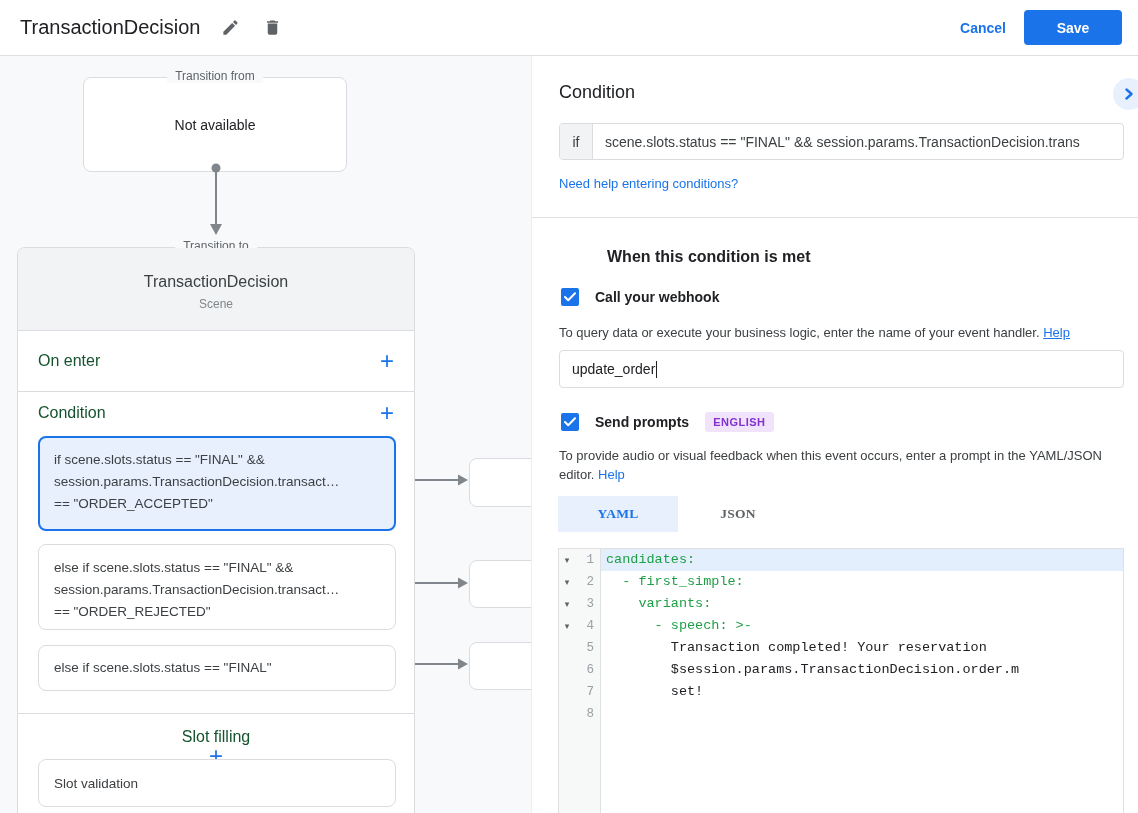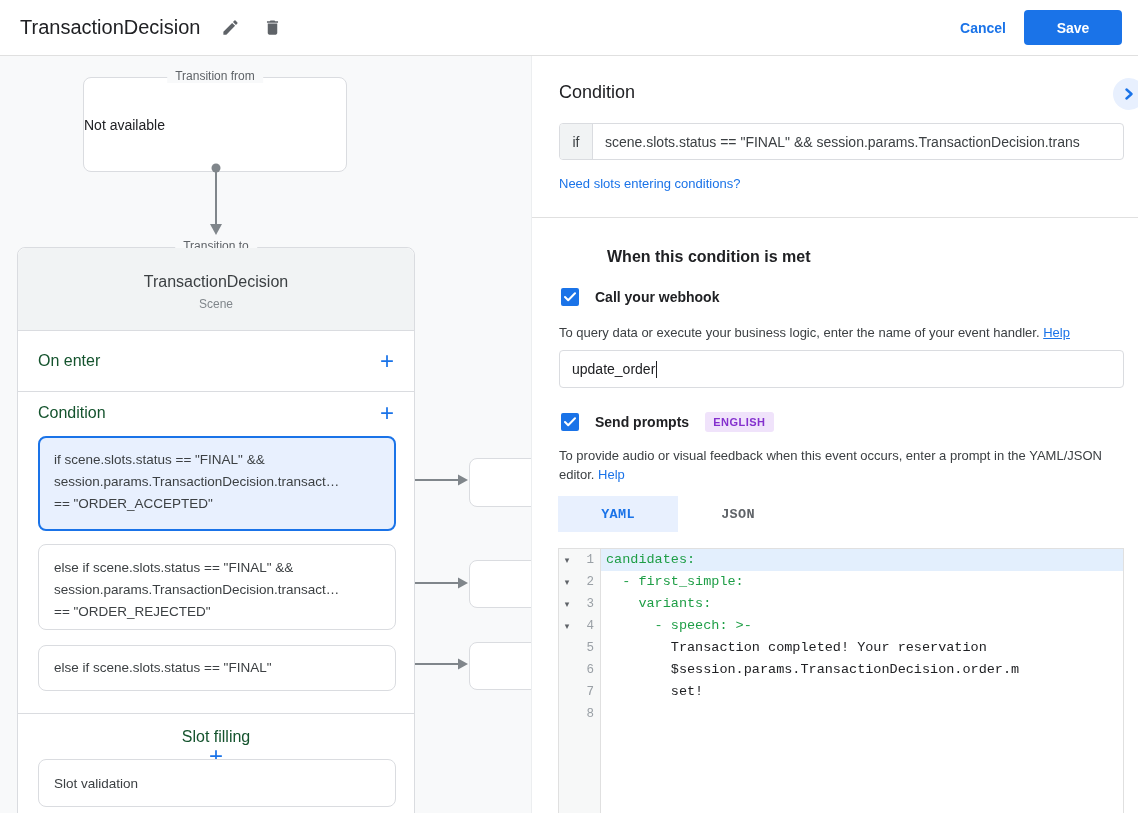--- a/index.html
+++ b/index.html
@@ -17,21 +17,21 @@
   .topbar-right { display:flex; align-items:center; gap:18px; padding-right:16px; }
   .text-btn { background:none; border:none; color:#1a73e8; font-size:14px; font-weight:700; cursor:pointer; font-family:inherit; }
   .primary-btn { background:#1a73e8; color:#fff; border:none; border-radius:4px; font-size:14px; font-weight:700;
                  width:98px; height:35px; cursor:pointer; font-family:inherit; }
 
   
   .canvas { position:absolute; left:0; top:56px; width:531px; height:757px; background:#f8f9fa; overflow:hidden; }
   .legend { position:absolute; top:-9px; left:50%; transform:translateX(-50%); background:#f8f9fa;
             padding:0 8px; font-size:12px; color:#5f6368; white-space:nowrap; }
   .from-box { position:absolute; left:83px; top:21px; width:264px; height:95px; background:#fff;
-              border:1px solid #dadce0; border-radius:8px; display:flex; align-items:center; justify-content:flex-start; }
+              border:1px solid #dadce0; border-radius:8px; display:flex; align-items:center; justify-content:center; }
   .from-content { font-size:14px; color:#202124; }
   .connectors { position:absolute; left:0; top:0; width:531px; height:757px; pointer-events:none; }
 
   .scene-card { position:absolute; left:17px; top:191px; width:398px; height:640px; background:#fff;
                 border:1px solid #dadce0; border-radius:8px 8px 0 0; }
   .scene-head { position:absolute; left:0; top:0; width:100%; height:83px; background:#f1f3f4;
                 border-bottom:1px solid #dadce0; border-radius:8px 8px 0 0; text-align:center; }
   .scene-title { margin-top:25px; font-size:16px; color:#3c4043; }
   .scene-sub { margin-top:6px; font-size:12px; color:#80868b; }
   .row-onenter { position:absolute; left:0; top:83px; width:100%; height:61px; border-bottom:1px solid #dadce0;
@@ -78,21 +78,21 @@
   .lang-badge { background:#f0e3fb; color:#8430ce; font-size:11px; font-weight:700; letter-spacing:.5px;
                 padding:4px 8px; border-radius:3px; }
   .desc { position:absolute; left:27px; font-size:13px; color:#3c4043; line-height:19px; }
   .desc-webhook { top:267px; } .desc-prompts { top:390px; width:556px; }
   .field { position:absolute; left:27px; top:294px; width:565px; height:38px; border:1px solid #dadce0; border-radius:4px;
            display:flex; align-items:center; padding:0 12px; font-size:14px; color:#202124; cursor:text; background:#fff; }
   .caret { display:inline-block; width:0; height:17px; border-left:1.5px solid #202124; margin-left:1px; vertical-align:middle; }
 
   .tabs { position:absolute; left:26px; top:440px; display:flex; }
   .tab { width:120px; height:36px; display:flex; align-items:center; justify-content:center; font-size:13.5px;
-         font-weight:700; letter-spacing:.3px; color:#5f6368; cursor:pointer; border:none; background:none; font-family:Liberation Mono, monospace; }
+         font-weight:700; letter-spacing:.3px; color:#5f6368; cursor:pointer; border:none; background:none; font-family:Liberation Serif, serif; }
   .tab.active { background:#e8f0fe; color:#1a73e8; }
 
   .editor { position:absolute; left:26px; top:492px; width:566px; height:280px; border:1px solid #e0e0e0;
             background:#fff; font-family:"Liberation Mono","DejaVu Sans Mono",monospace; font-size:13.5px; overflow:hidden; }
   .ed-row { display:flex; height:22px; line-height:22px; }
   .gutter { width:42px; flex:none; background:#f7f8f8; border-right:1px solid #e0e0e0; display:flex; align-items:center; }
   .fold { width:16px; text-align:center; font-size:9px; color:#5f6368; font-family:"Liberation Sans",sans-serif; }
   .lnum { flex:1; text-align:right; padding-right:6px; color:#9aa0a6; font-size:12.5px; }
   .code { flex:1; padding-left:5px; white-space:pre; overflow:hidden; color:#202124; }
   .code.green { color:#1e9e46; }
@@ -199,21 +199,21 @@
     <button class="collapse-btn">
       <svg width="12" height="12" viewBox="0 0 12 12" fill="none" stroke-width="2.4" stroke-linecap="round" stroke-linejoin="round">
           <polyline points="3.5,1.5 8.5,6 3.5,10.5"></polyline>
         </svg>
     </button>
 
     <div class="if-input">
       <div class="if-prefix">if</div>
       <div class="if-value">scene.slots.status == "FINAL" &amp;&amp; session.params.TransactionDecision.trans</div>
     </div>
-    <a class="help-link cond-help">Need slots entering conditions?</a>
+    <a class="help-link cond-help">Need help entering conditions?</a>
 
     <div class="d-divider"></div>
 
     <h3 class="when-heading">When this condition is met</h3>
 
     <div class="check-row cr-webhook">
       <span class="checkbox">
         <svg width="12" height="10" viewBox="0 0 12 10" fill="none" stroke="#fff" stroke-width="2" stroke-linecap="round" stroke-linejoin="round">
             <polyline points="1,5 4.2,8.2 11,1.2"></polyline>
           </svg>

